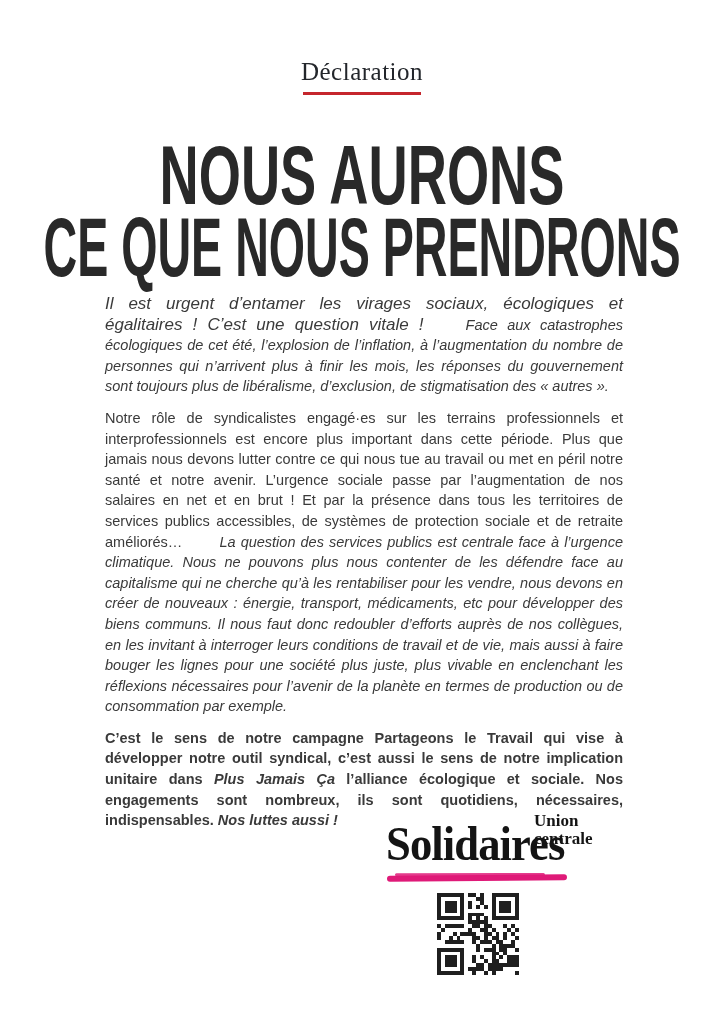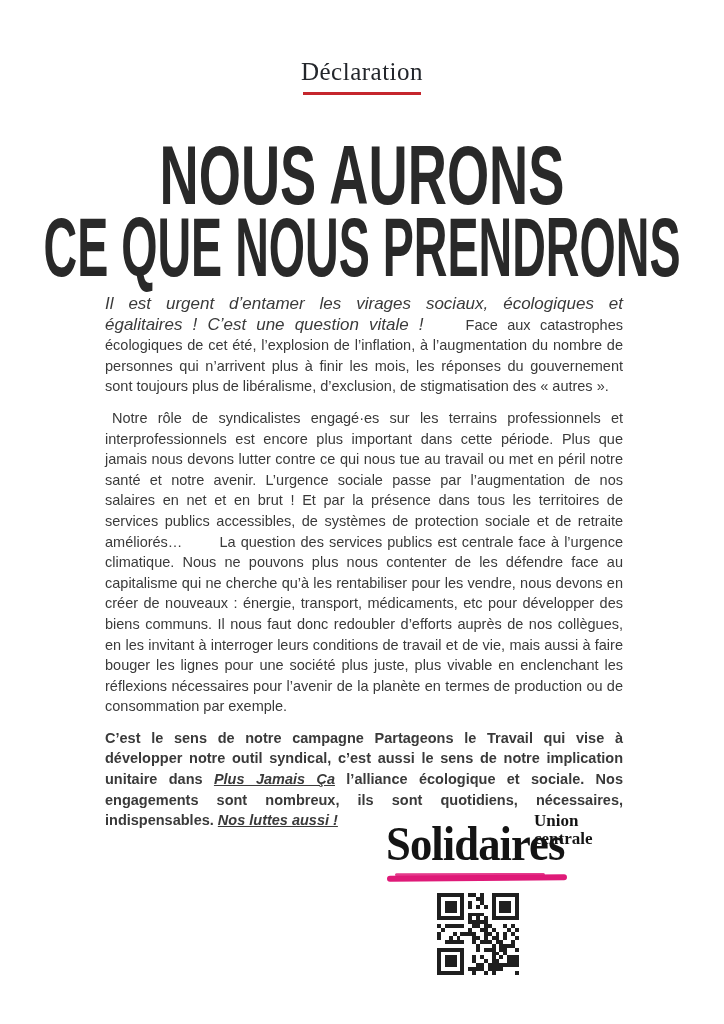--- a/index.html
+++ b/index.html
@@ -34,24 +34,24 @@
   .body-copy{
     position:absolute;left:105px;top:294px;width:518px;
   }
   .body-copy p{
     margin:0 0 11px 0;
     font-size:14.5px;line-height:20.6px;
     text-align:justify;
     color:#3a3a3a;
   }
   .run-lead{font-weight:normal;font-style:italic;font-size:17px;}
-  .run-italic{margin-left:32px;}
-  .run-regular{font-style:normal;margin-left:7px;}
+  .run-italic{font-style:italic;margin-left:32px;}
+  .run-regular{font-style:normal;}
   .run-bold{font-weight:bold;}
-  .run-bold-italic{font-weight:bold;font-style:italic;text-decoration:underline;}
+  .run-bold-italic{font-weight:bold;font-style:italic;}
   
   .logo-union{
     position:absolute;left:505px;top:812px;
     font-family:"Liberation Serif","DejaVu Serif",serif;
     font-weight:bold;font-size:17px;line-height:1.08;
     color:#141414;
     margin-left:29px;
   }
   .logo-name{
     position:absolute;left:386px;top:820px;

